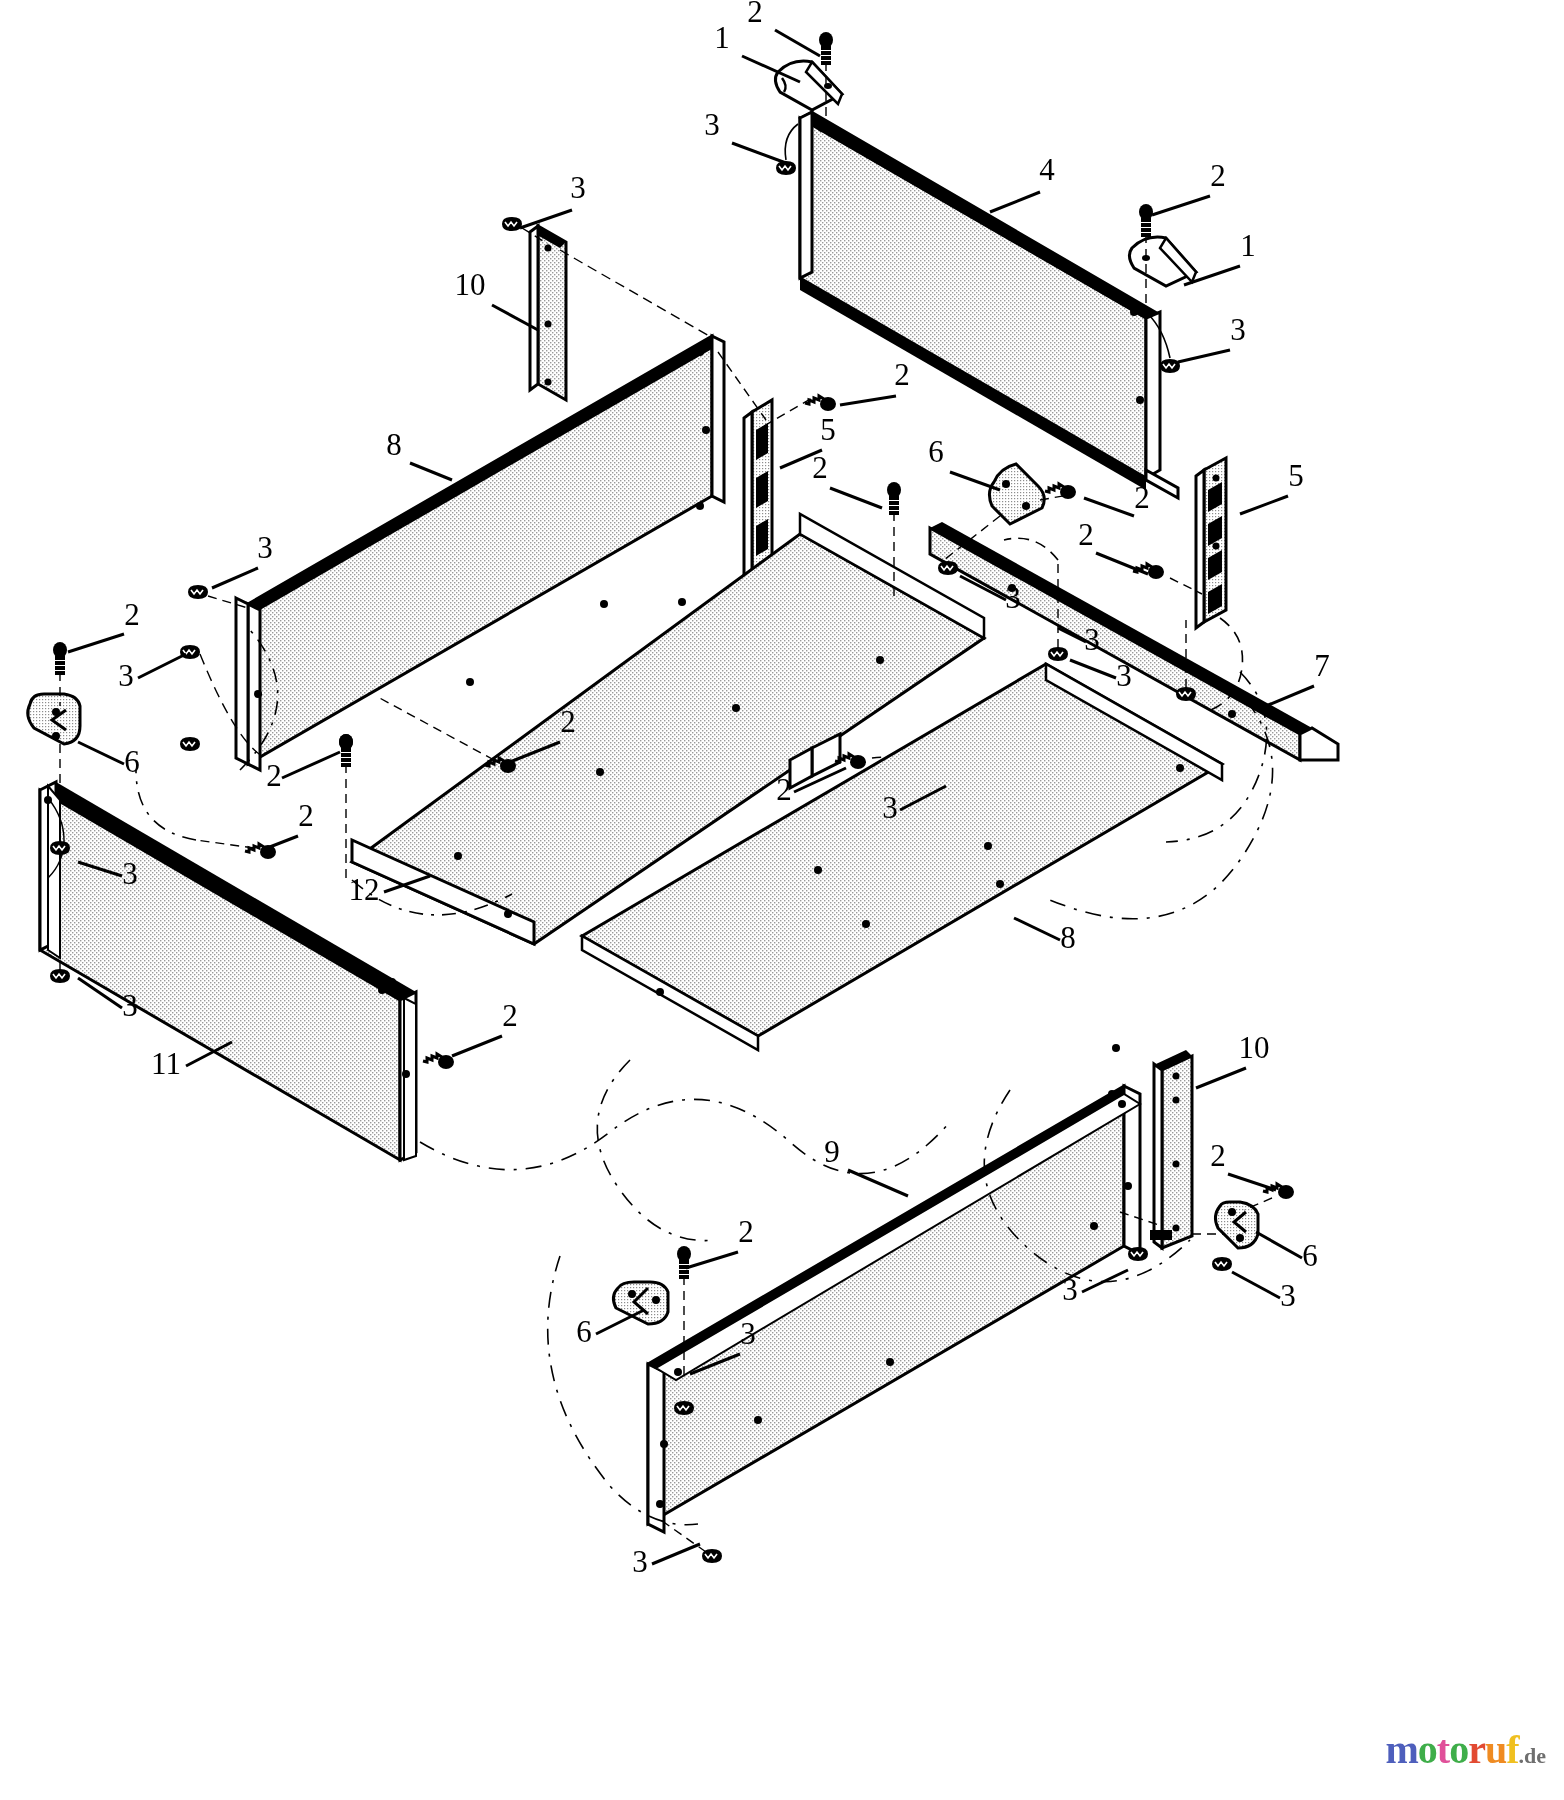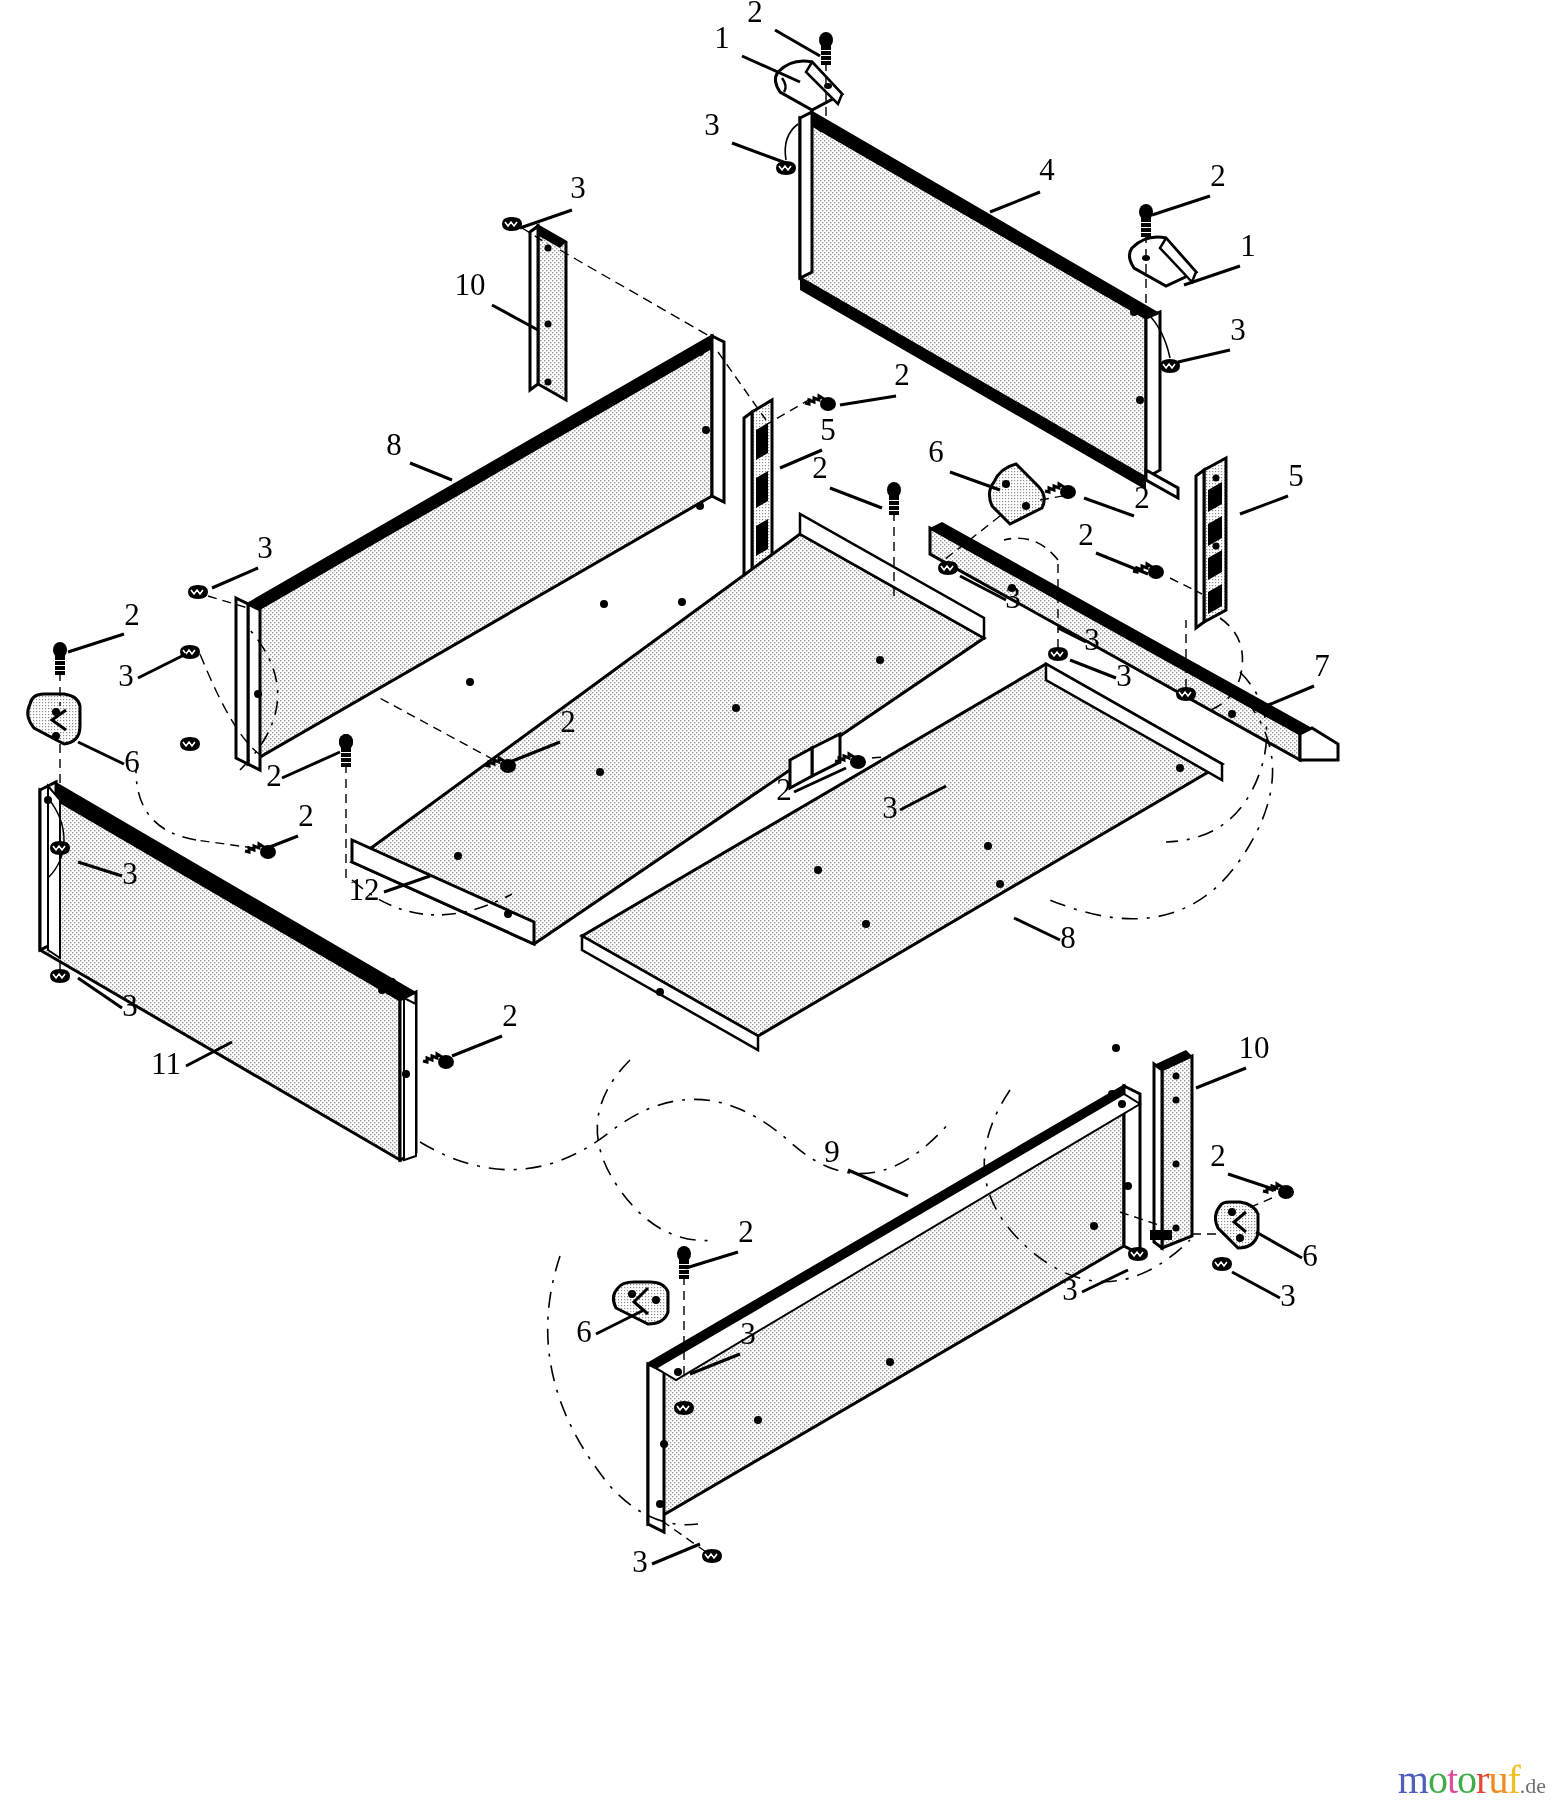--- a/index.html
+++ b/index.html
@@ -1,21 +1,21 @@
 <!DOCTYPE html>
 <html><head>
 <meta charset="utf-8">
 <style>
   html,body{margin:0;padding:0;background:#ffffff;}
   body{font-family:"Liberation Sans",sans-serif;}
   #page{position:relative;width:1564px;height:1800px;background:#fff;overflow:hidden;}
   #svgroot{position:absolute;left:0;top:0;width:1564px;height:1800px;}
   .callout{font-family:"Liberation Serif",serif;font-size:31px;fill:#000;}
-  .wm{position:absolute;right:18px;bottom:0;font-family:"Liberation Serif",serif;
-      font-size:40px;letter-spacing:-1px;line-height:1;white-space:nowrap;}
+  .wm{position:absolute;right:18px;bottom:30px;font-family:"Liberation Serif",serif;
+      font-size:40px;letter-spacing:-1px;line-height:1;white-space:nowrap;font-weight:bold;}
   .wm span{display:inline-block;}
   .wm .de{font-size:22px;color:#6f6f6f;letter-spacing:0;}
 </style>
 </head>
 <body>
 
 <div id="page">
 
   <svg id="svgroot" viewBox="0 0 1564 1800" xmlns="http://www.w3.org/2000/svg">
     <defs>

